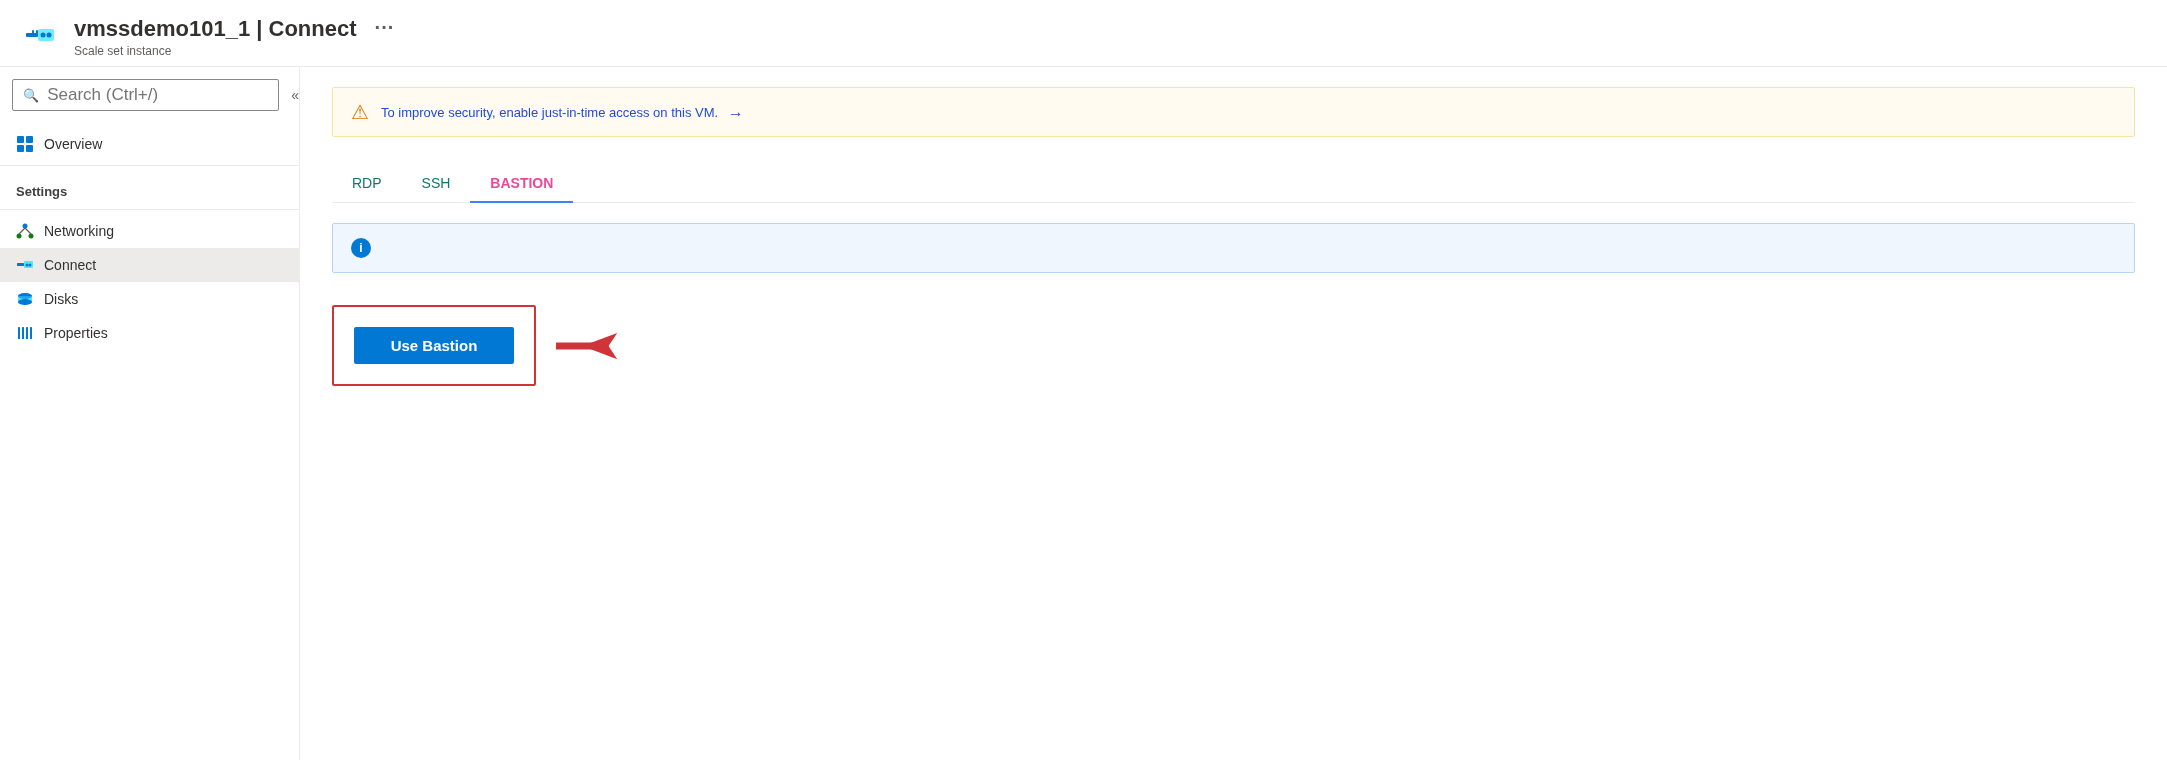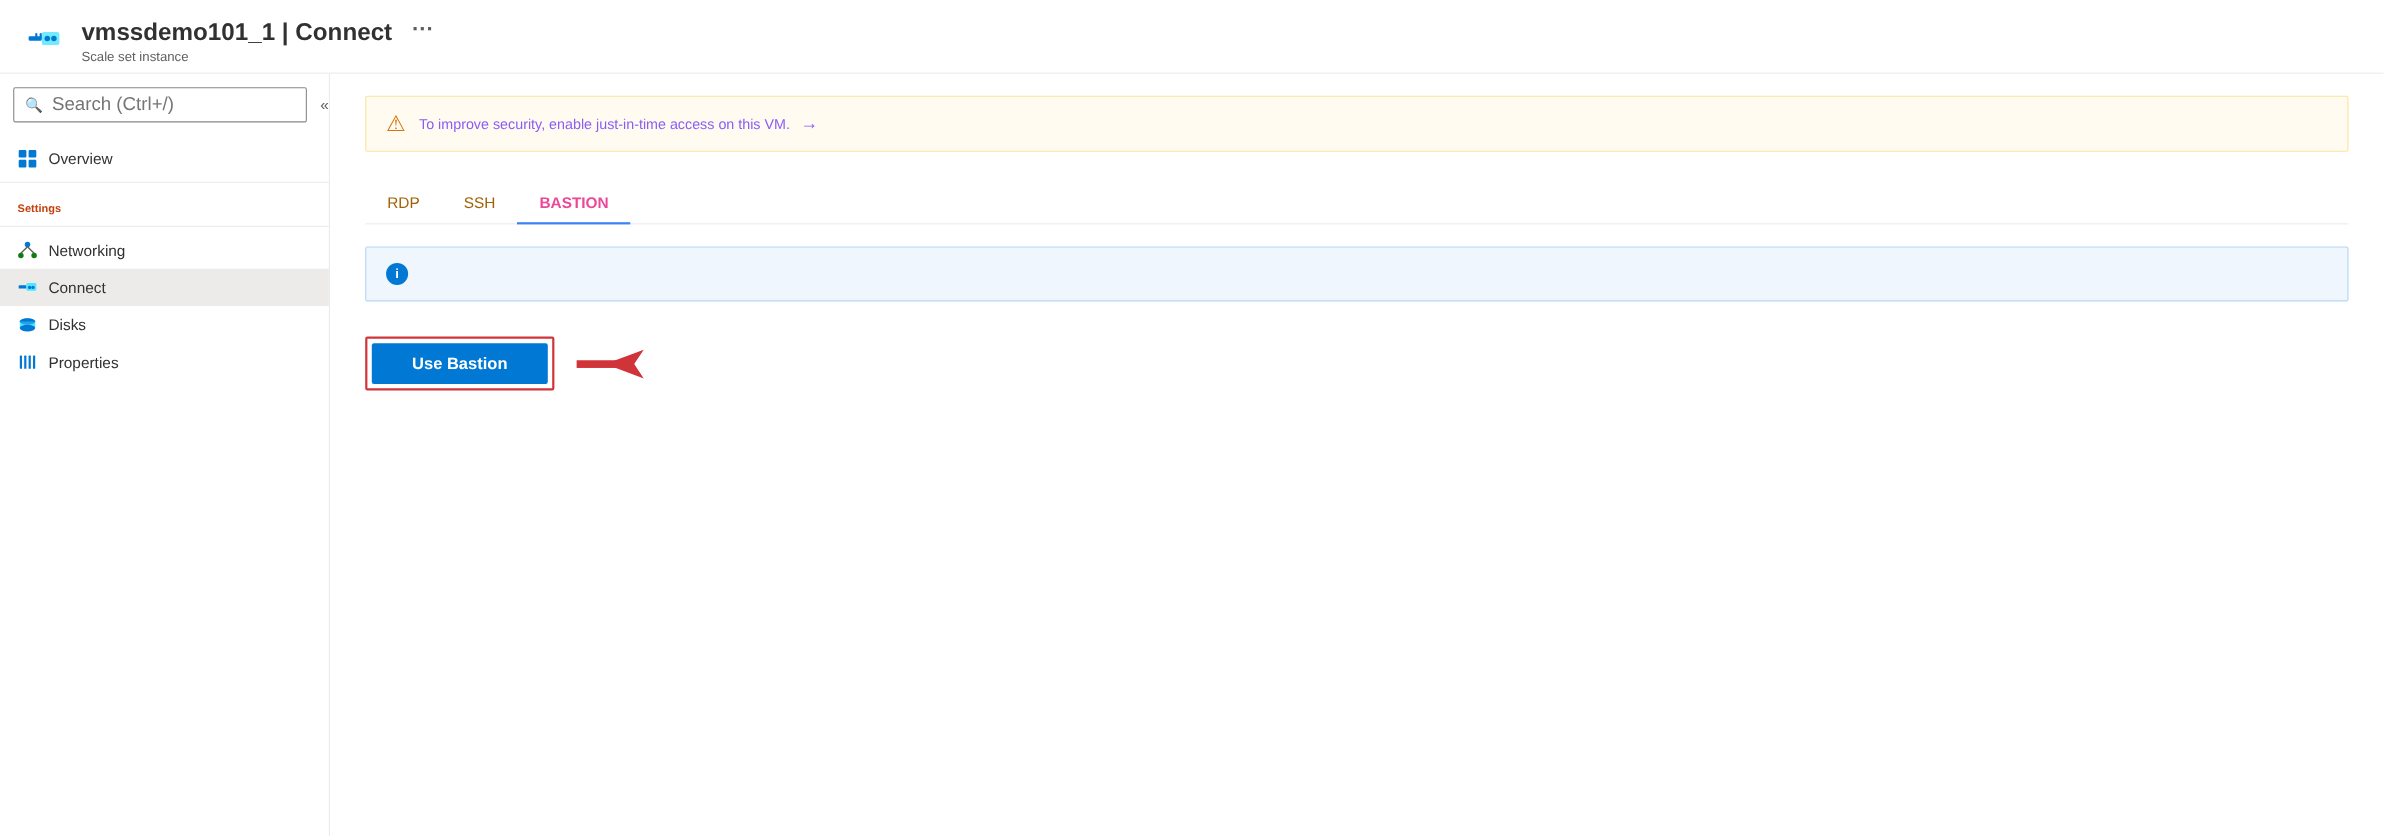--- a/index.html
+++ b/index.html
@@ -108,23 +108,23 @@
       cursor: pointer;
       font-size: 14px;
       color: #323130;
       text-decoration: none;
     }
     .nav-item.active {
       background: #edebe9;
     }
     .nav-section-header {
       font-weight: 600;
-      font-size: 10px;
+      font-size: 13px;
       padding: 14px 16px 6px 16px;
-      color: #c2410c;
+      color: #404040;
     }
     .nav-divider {
       height: 1px;
       background: #edebe9;
       margin: 4px 0;
     }
     .nav-icon {
       width: 18px;
       height: 18px;
       display: flex;
@@ -149,21 +149,21 @@
       border-radius: 2px;
       padding: 12px 18px;
       display: flex;
       align-items: center;
       gap: 12px;
       margin-top: 20px;
       margin-bottom: 28px;
     }
     .security-banner-text {
       font-size: 13px;
-      color: #8b5cf6;
+      color: #1d4ed8;
       text-align: right;
     }
     .arrow-link {
       font-size: 16px;
       margin-left: 6px;
       cursor: pointer;
     }
     .warning-icon {
       font-size: 20px;
       color: #d9730d;
@@ -174,21 +174,21 @@
     .tabs {
       display: flex;
       gap: 0;
       border-bottom: 1px solid #edebe9;
       margin-bottom: 20px;
     }
     .tab {
       padding: 10px 20px;
       font-size: 14px;
       cursor: pointer;
-      color: #a16207;
+      color: #0f766e;
       border-bottom: 2px solid transparent;
       margin-bottom: -1px;
     }
     .tab.active {
       color: #ec4899;
       font-weight: 700;
       border-bottom: 2px solid #3b82f6;
     }
 
     
@@ -228,21 +228,21 @@
     .button-area {
       display: flex;
       align-items: center;
       gap: 20px;
       margin-top: 8px;
       position: relative;
     }
     .use-bastion-wrapper {
       position: relative;
       border: 2px solid #d13438;
-      padding: 4px;
+      padding: 20px;
       border-radius: 2px;
     }
     .use-bastion-btn {
       background: #0078d4;
       color: white;
       border: none;
       padding: 10px 32px;
       font-size: 15px;
       font-weight: 600;
       cursor: pointer;

